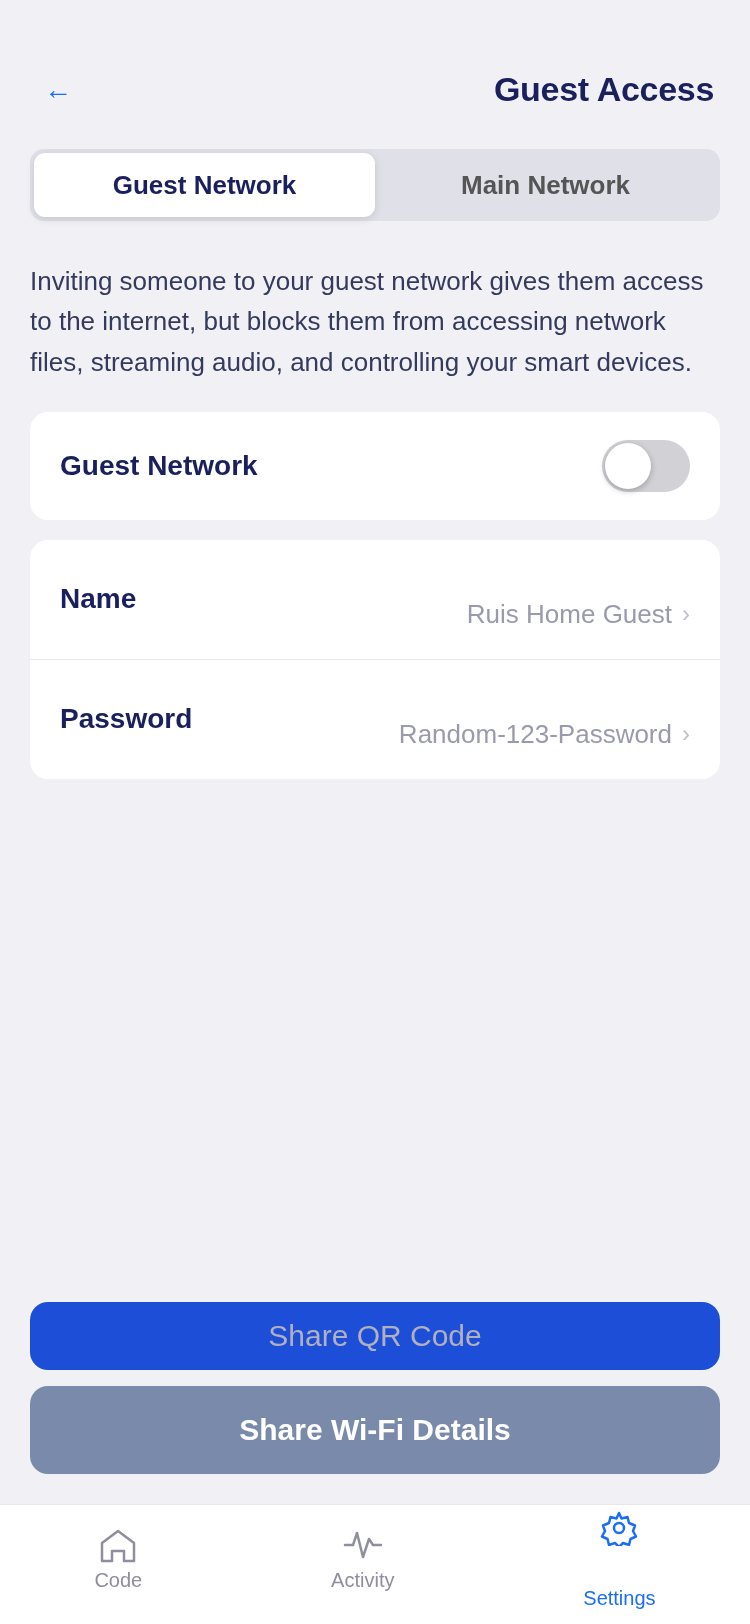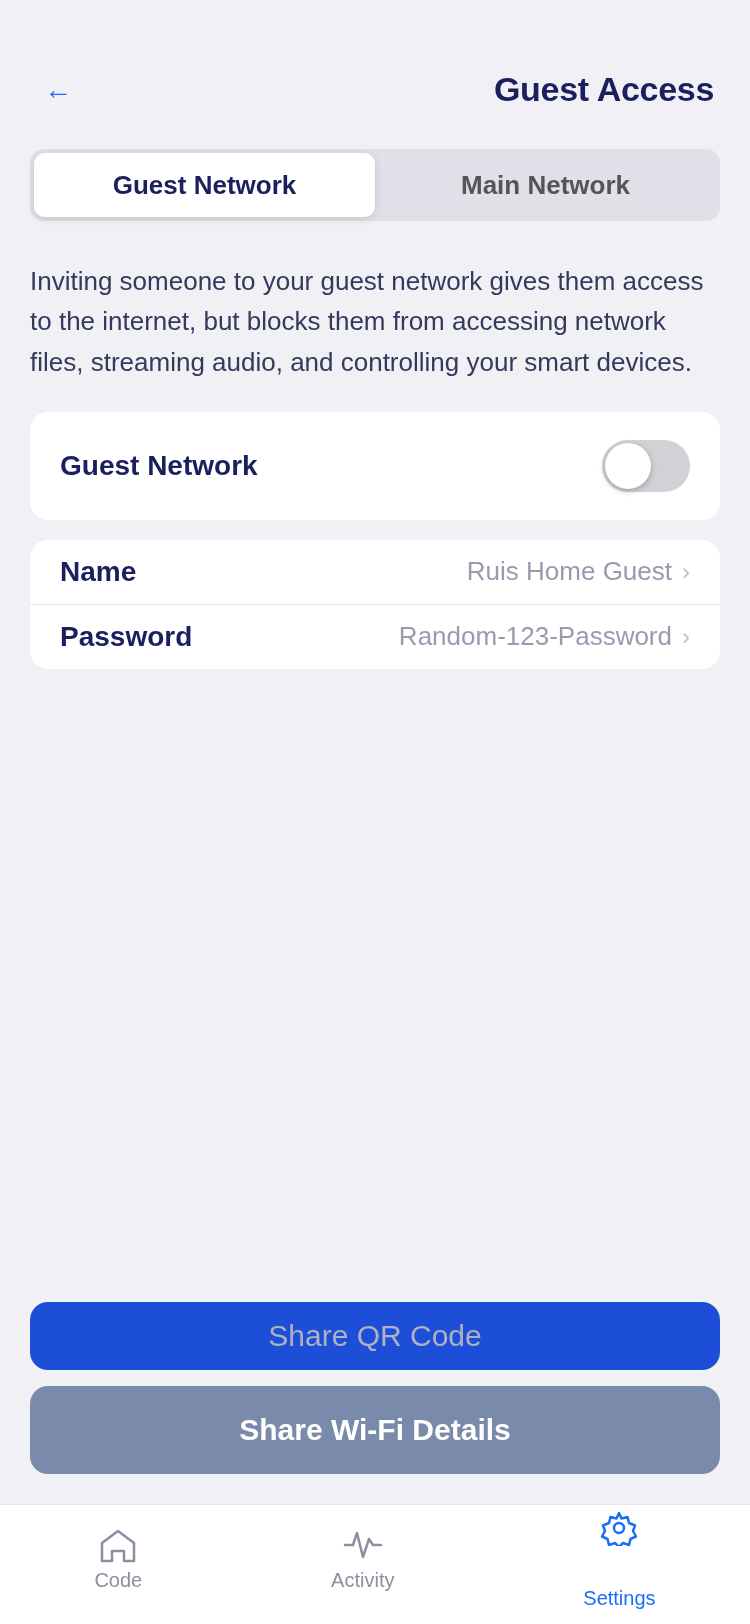--- a/index.html
+++ b/index.html
@@ -134,38 +134,39 @@
       left: 3px;
       box-shadow: 0 2px 6px rgba(0,0,0,0.25);
       transition: left 0.2s;
     }
 
     
     .settings-row {
       display: flex;
       align-items: center;
       justify-content: space-between;
-      padding: 16px 30px;
+      padding: 29px 30px;
       cursor: pointer;
     }
 
     .settings-row + .settings-row {
       border-top: 1px solid #e8e8ec;
     }
 
     .row-label {
       font-size: 28px;
       font-weight: 600;
       color: #1a1f5e;
     }
 
     .row-value-wrap {
       display: flex;
       align-items: center;
       gap: 10px;
+      margin-top: 30px;
     }
 
     .row-value {
       font-size: 26px;
       color: #9a9aaf;
     }
 
     .chevron {
       color: #c0c0cc;
       font-size: 24px;

